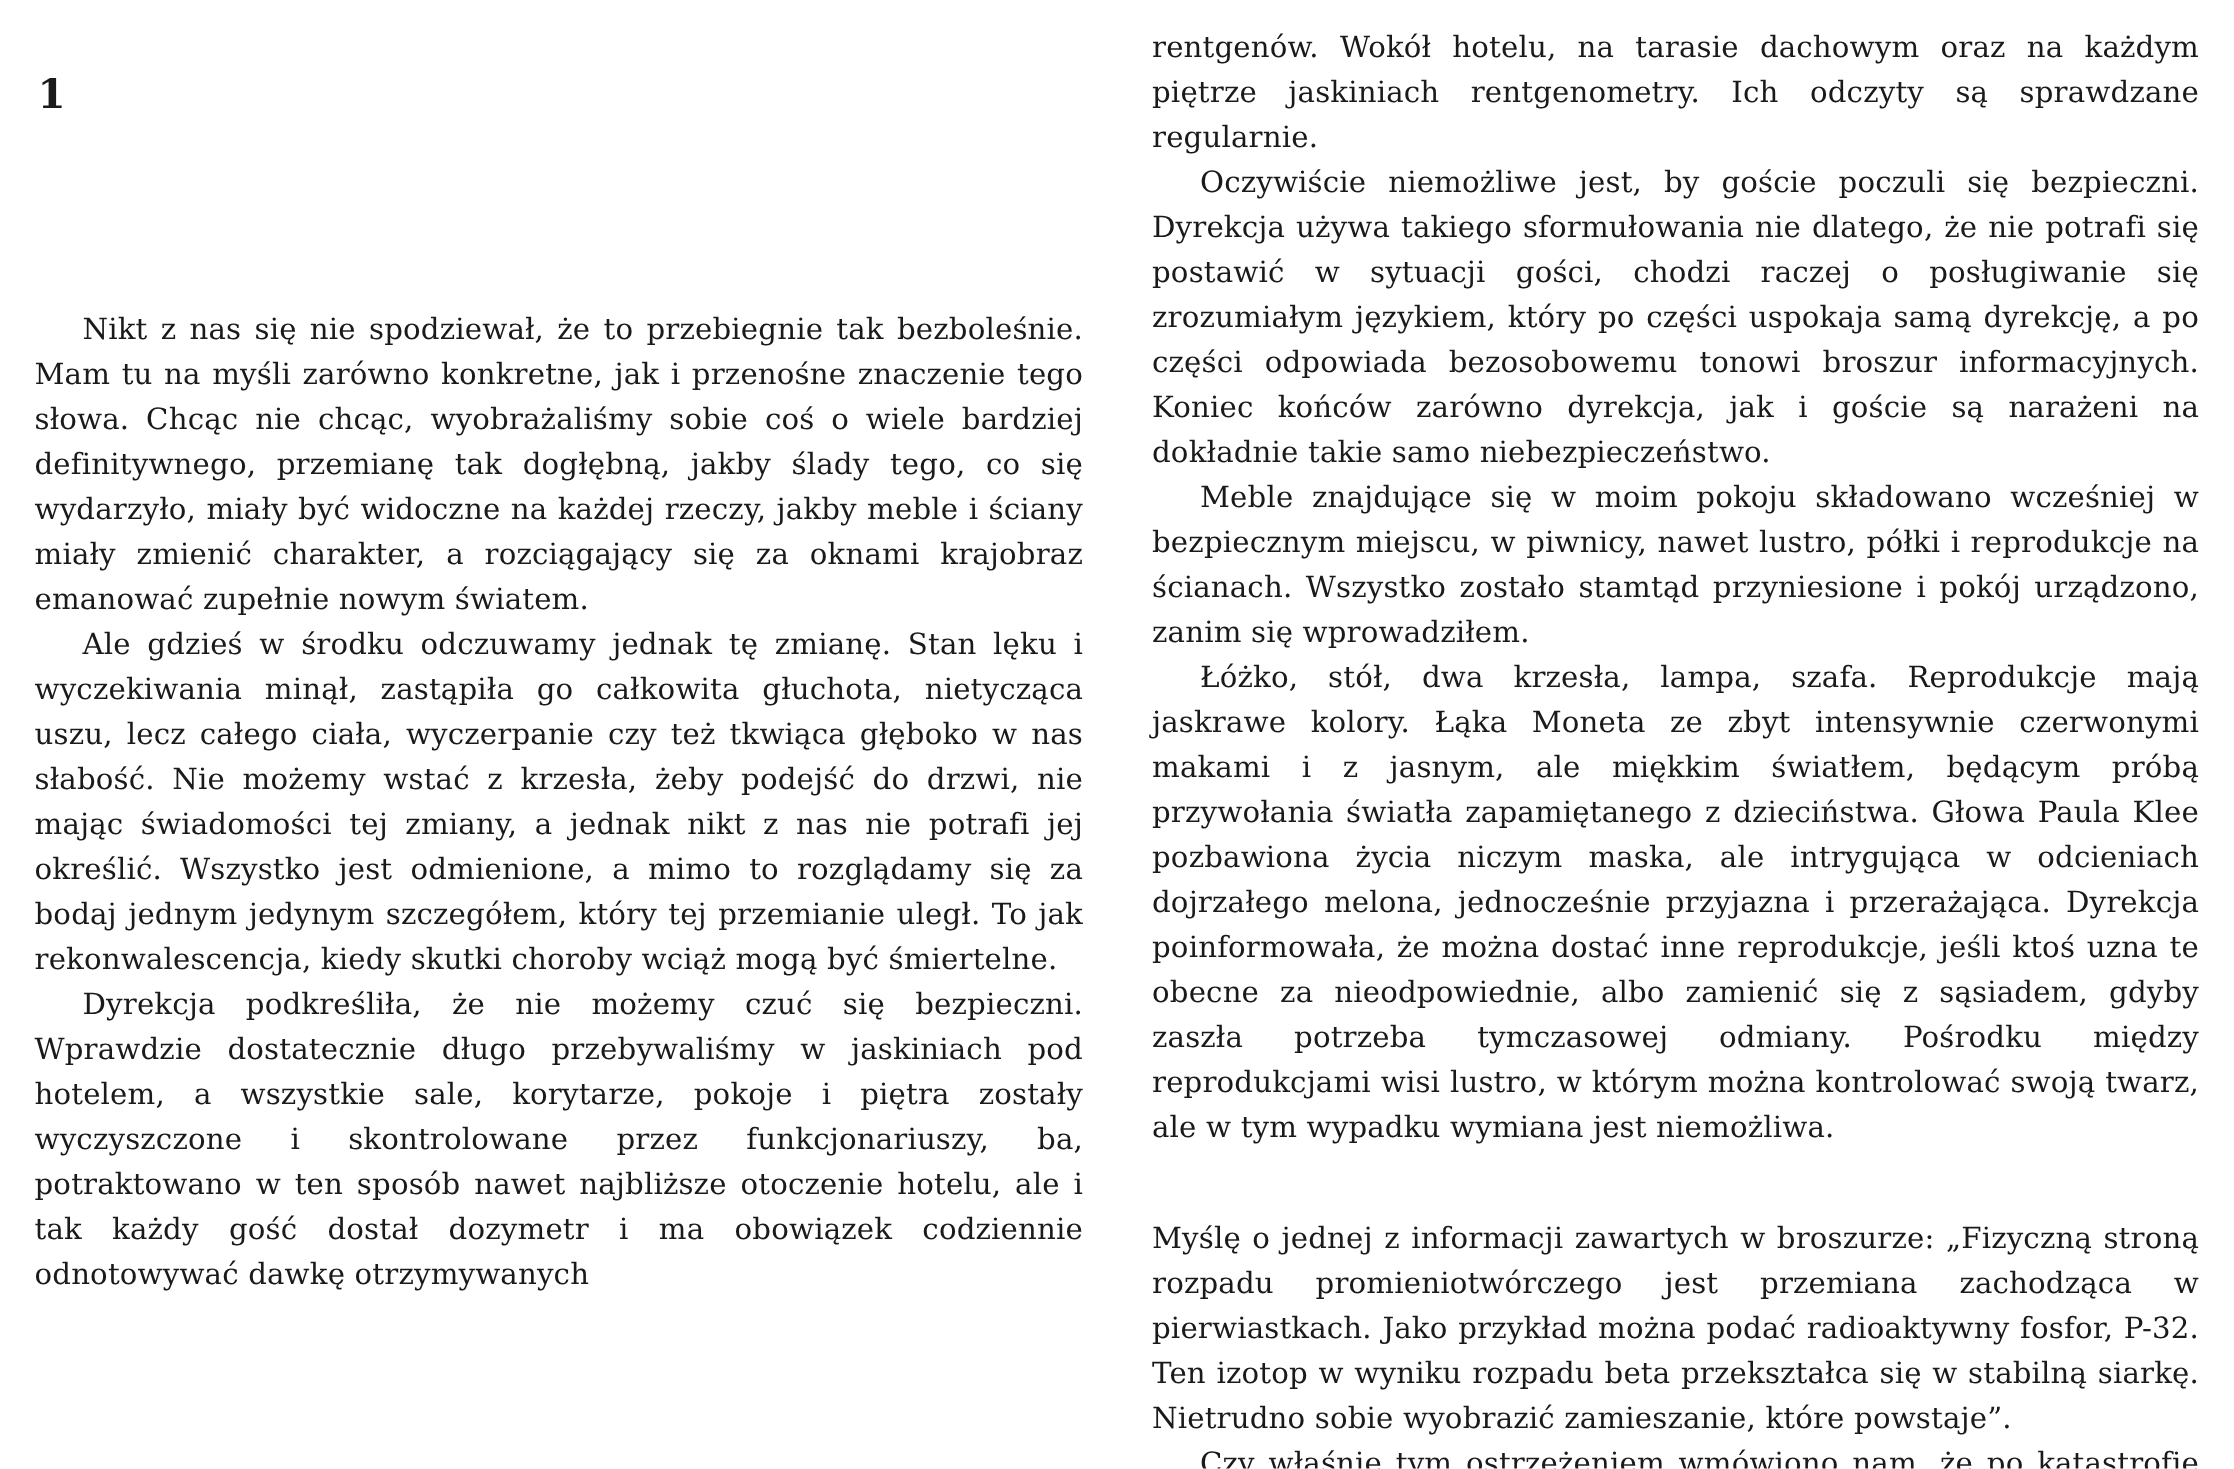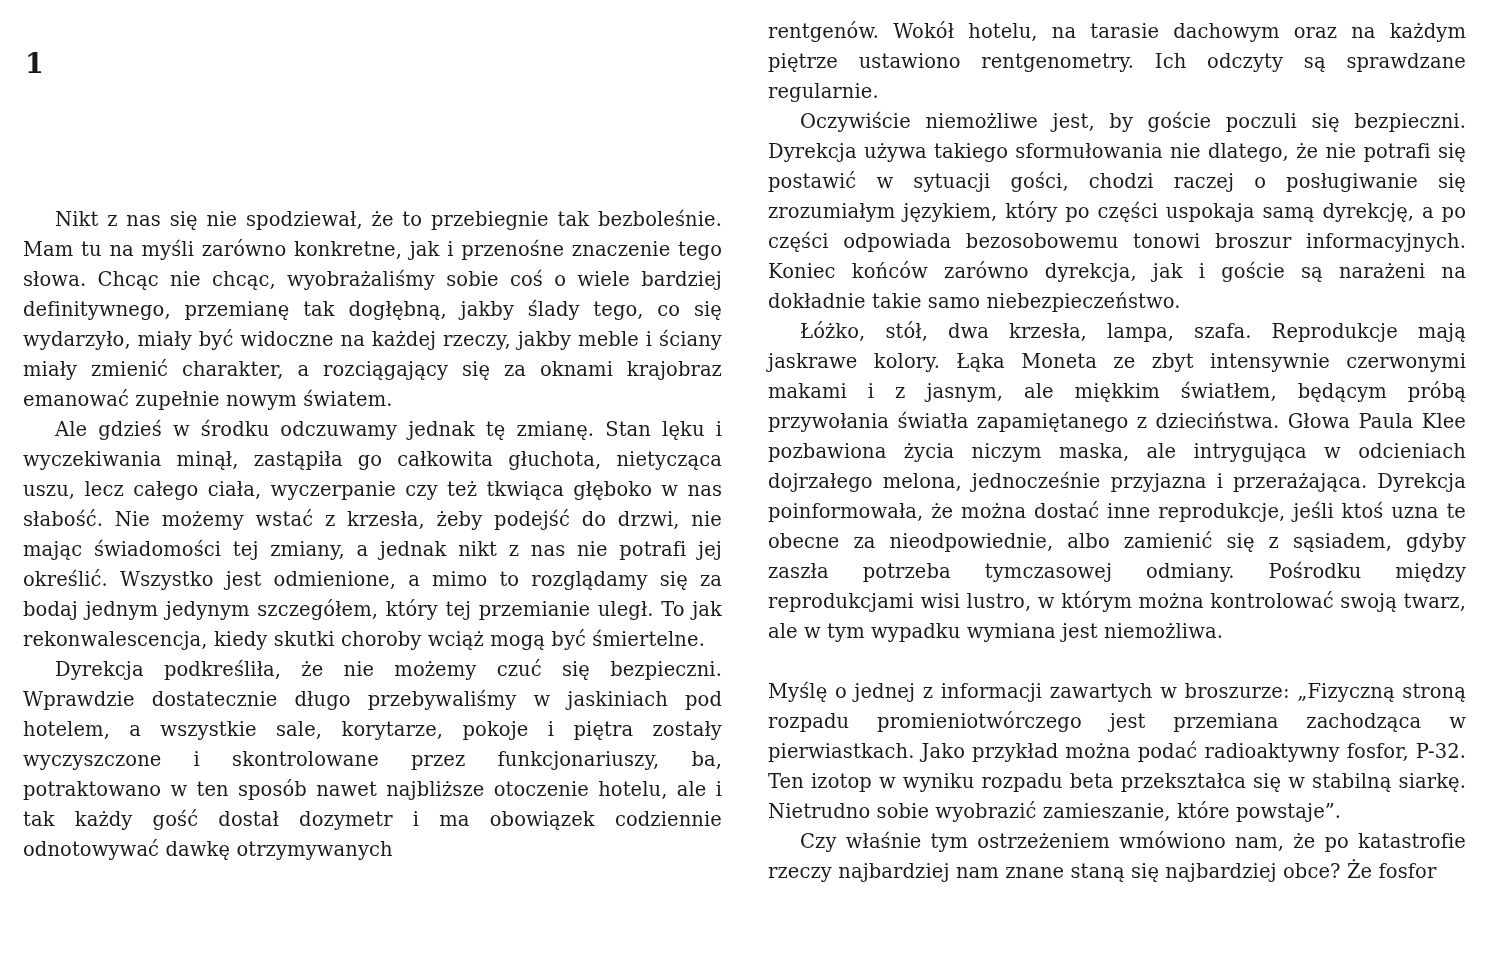--- a/index.html
+++ b/index.html
@@ -46,36 +46,37 @@
   }
   p {
     margin: 0;
     padding: 0;
     text-indent: 0;
   }
   p.indent {
     text-indent: 32px;
   }
   p.section-break {
-    margin-top: 30px;
+    margin-top: 44px;
   }
 </style>
 </head>
 <body>
 
 <div class="page">
 
   <div class="column col-left">
     <h1 class="chapter-heading">1</h1>
     <p class="indent">Nikt z nas się nie spodziewał, że to przebiegnie tak bezboleśnie. Mam tu na myśli zarówno konkretne, jak i przenośne znaczenie tego słowa. Chcąc nie chcąc, wyobrażaliśmy sobie coś o wiele bardziej definitywnego, przemianę tak dogłębną, jakby ślady tego, co się wydarzyło, miały być widoczne na każdej rzeczy, jakby meble i ściany miały zmienić charakter, a rozciągający się za oknami krajobraz emanować zupełnie nowym światem.</p>
     <p class="indent">Ale gdzieś w środku odczuwamy jednak tę zmianę. Stan lęku i wyczekiwania minął, zastąpiła go całkowita głuchota, nietycząca uszu, lecz całego ciała, wyczerpanie czy też tkwiąca głęboko w nas słabość. Nie możemy wstać z krzesła, żeby podejść do drzwi, nie mając świadomości tej zmiany, a jednak nikt z nas nie potrafi jej określić. Wszystko jest odmienione, a mimo to rozglądamy się za bodaj jednym jedynym szczegółem, który tej przemianie uległ. To jak rekonwalescencja, kiedy skutki choroby wciąż mogą być śmiertelne.</p>
     <p class="indent">Dyrekcja podkreśliła, że nie możemy czuć się bezpieczni. Wprawdzie dostatecznie długo przebywaliśmy w jaskiniach pod hotelem, a wszystkie sale, korytarze, pokoje i piętra zostały wyczyszczone i skontrolowane przez funkcjonariuszy, ba, potraktowano w ten sposób nawet najbliższe otoczenie hotelu, ale i tak każdy gość dostał dozymetr i ma obowiązek codziennie odnotowywać dawkę otrzymywanych</p>
   </div>
 
   <div class="column col-right">
-    <p class="no-indent">rentgenów. Wokół hotelu, na tarasie dachowym oraz na każdym piętrze ustawiono rentgenometry. Ich odczyty są sprawdzane regularnie.</p>
+    <p class="no-indent">rentgenów. Wokół hotelu, na tarasie dachowym oraz na każdym piętrze jaskiniach rentgenometry. Ich odczyty są sprawdzane regularnie.</p>
     <p class="indent">Oczywiście niemożliwe jest, by goście poczuli się bezpieczni. Dyrekcja używa takiego sformułowania nie dlatego, że nie potrafi się postawić w sytuacji gości, chodzi raczej o posługiwanie się zrozumiałym językiem, który po części uspokaja samą dyrekcję, a po części odpowiada bezosobowemu tonowi broszur informacyjnych. Koniec końców zarówno dyrekcja, jak i goście są narażeni na dokładnie takie samo niebezpieczeństwo.</p>
+    <p class="indent">Meble znajdujące się w moim pokoju składowano wcześniej w bezpiecznym miejscu, w piwnicy, nawet lustro, półki i reprodukcje na ścianach. Wszystko zostało stamtąd przyniesione i pokój urządzono, zanim się wprowadziłem.</p>
     <p class="indent">Łóżko, stół, dwa krzesła, lampa, szafa. Reprodukcje mają jaskrawe kolory. Łąka Moneta ze zbyt intensywnie czerwonymi makami i z jasnym, ale miękkim światłem, będącym próbą przywołania światła zapamiętanego z dzieciństwa. Głowa Paula Klee pozbawiona życia niczym maska, ale intrygująca w odcieniach dojrzałego melona, jednocześnie przyjazna i przerażająca. Dyrekcja poinformowała, że można dostać inne reprodukcje, jeśli ktoś uzna te obecne za nieodpowiednie, albo zamienić się z sąsiadem, gdyby zaszła potrzeba tymczasowej odmiany. Pośrodku między reprodukcjami wisi lustro, w którym można kontrolować swoją twarz, ale w tym wypadku wymiana jest niemożliwa.</p>
     <p class="no-indent section-break">Myślę o jednej z informacji zawartych w broszurze: „Fizyczną stroną rozpadu promieniotwórczego jest przemiana zachodząca w pierwiastkach. Jako przykład można podać radioaktywny fosfor, P-32. Ten izotop w wyniku rozpadu beta przekształca się w stabilną siarkę. Nietrudno sobie wyobrazić zamieszanie, które powstaje”.</p>
     <p class="indent">Czy właśnie tym ostrzeżeniem wmówiono nam, że po katastrofie rzeczy najbardziej nam znane staną się najbardziej obce? Że fosfor</p>
   </div>
 
 </div>
 
 </body></html>

